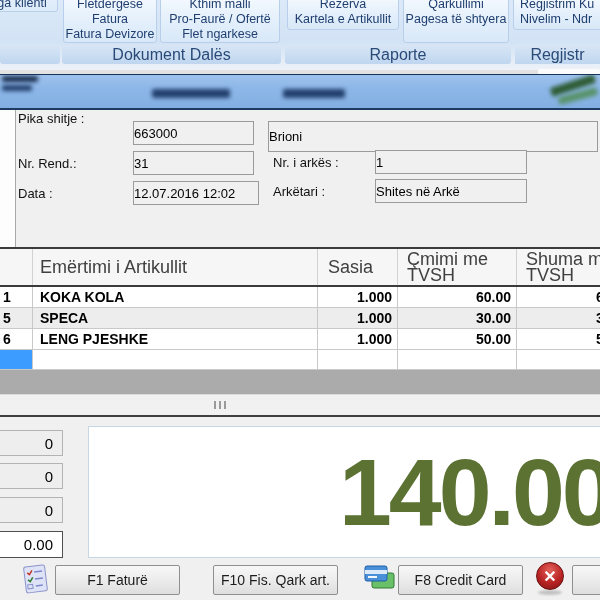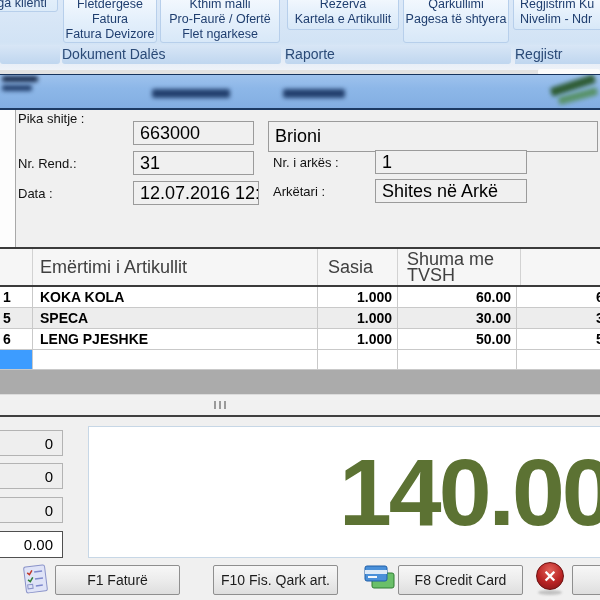--- a/index.html
+++ b/index.html
@@ -12,40 +12,40 @@
             background:linear-gradient(180deg,#dce9f8 0%,#d2e3f5 60%,#e7eef7 90%,#eef2f8 100%); }
   .rb-box { position:absolute; border:1px solid #b7cfeb; border-radius:3px;
             background:linear-gradient(180deg,#f4f9fe 0%,#e3effb 55%,#d8e8f8 100%); }
   .rb-item { height:15px; line-height:15px; text-align:center; font-size:12.5px;
              color:#1f3e6f; white-space:nowrap; overflow:hidden; }
   .rb-partial { position:absolute; left:-14px; top:-32px; width:72px; height:44px;
             border:1px solid #b7cfeb; border-radius:3px;
             background:linear-gradient(180deg,#f4f9fe,#dcebf9);
             display:flex; align-items:flex-end; justify-content:center;
             font-size:12.5px; color:#1f3e6f; padding-bottom:1px; white-space:nowrap; }
-  .rb-band { position:absolute; top:45px; height:19px; line-height:19px; 
-             font-size:14px; color:#2a4a77; border-radius:0 0 3px 3px;
+  .rb-band { position:absolute; top:45px; height:19px; line-height:19px; text-align:center;
+             font-size:16px; color:#2a4a77; border-radius:0 0 3px 3px;
              background:linear-gradient(180deg,#d8e6f6 0%,#bfd6ef 100%); overflow:hidden; }
 
   
   .graystrip { position:absolute; top:70px; left:0; width:600px; height:4px; background:#e2e2e2; }
   .whitebox  { position:absolute; top:69px; left:538px; width:62px; height:6px; background:#fbfbfb; border-radius:2px; }
   .titleband { position:absolute; top:74px; left:0; width:600px; height:36px;
                background:linear-gradient(180deg,#9ec2ed 0%,#8db7e8 40%,#83aee2 100%);
                border-top:1px solid #17335c; border-bottom:2px solid #1d3a63; overflow:hidden; }
   .blob { position:absolute; background:#23406e; filter:blur(2px); border-radius:2px; }
   .gblob { position:absolute; filter:blur(2px); border-radius:2px; }
 
   
   .panelstrip { position:absolute; top:110px; left:0; width:16px; height:137px;
                 background:#fdfdfd; border-right:1px solid #a9a9a9; }
   .formlabel { position:absolute; height:24px; display:flex; align-items:center;
                font-size:13px; color:#111; white-space:nowrap; }
   .formbox { position:absolute; background:#f0f0f0; border:1px solid #9b9b9b;
-             display:flex; align-items:center; padding-left:6px; font-size:18px; color:#000;
+             display:flex; align-items:center; font-size:13px; color:#000;
              white-space:nowrap; overflow:hidden; }
 
   
   .tablewrap { position:absolute; top:247px; left:0; width:600px; height:123px; overflow:hidden; }
   .tline { width:640px; height:2px; background:#3b3b3b; }
   .thead { display:flex; width:640px; height:36px; background:#f6f6f6; }
   .hcell { font-size:18px; color:#404040; display:flex; align-items:center;
            border-right:1px solid #d2d2d2; line-height:16px; }
   .trow { display:flex; width:640px; height:21px; border-bottom:1px solid #c9c9c9; background:#fff; }
   .trow.alt { background:#ededed; }
@@ -154,20 +154,21 @@
   <div class="formbox" style="left:133px; top:181px; width:126px; height:24px;">12.07.2016 12:02</div>
   <div class="formlabel" style="left:273px; top:179px;">Arkëtari :</div>
   <div class="formbox" style="left:375px; top:179px; width:152px; height:24px;">Shites në Arkë</div>
 
   <div class="tablewrap">
     <div class="tline"></div>
     <div class="thead">
       <div class="hcell c0"></div>
       <div class="hcell c1 h1">Emërtimi i Artikullit</div>
       <div class="hcell c2 h2" style="justify-content:flex-start;">Sasia</div>
+      <div class="hcell c3 h3" style="justify-content:flex-start;">Çmimi me TVSH</div>
       <div class="hcell c4 h4" style="justify-content:flex-start;">Shuma me TVSH</div>
     </div>
     <div class="tline"></div>
 
     <div class="trow">
       <div class="cell c0">1</div>
       <div class="cell c1">KOKA KOLA</div>
       <div class="cell c2">1.000</div>
       <div class="cell c3">60.00</div>
       <div class="cell c4">60.00</div>

